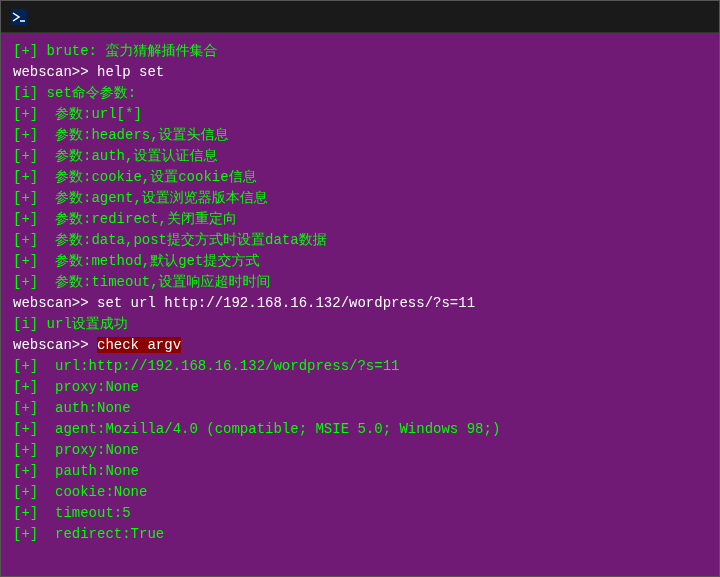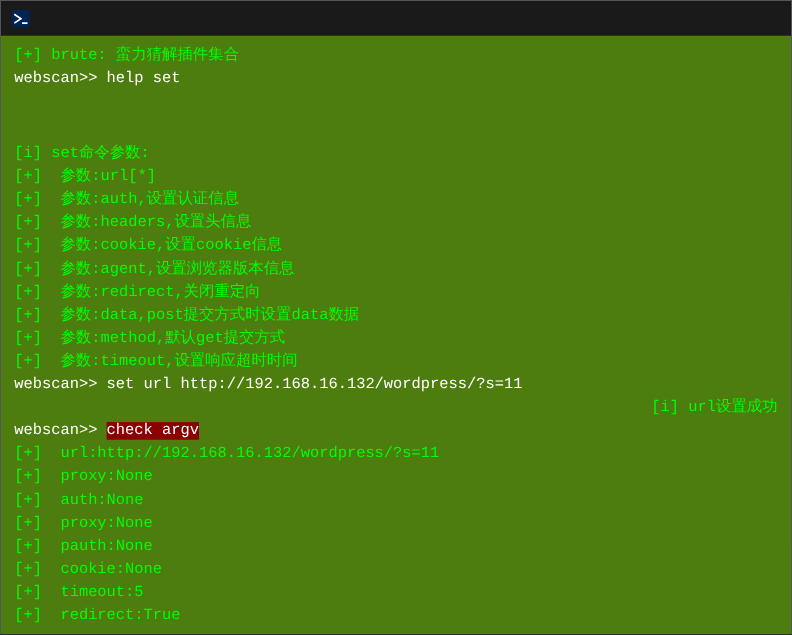--- a/index.html
+++ b/index.html
@@ -68,21 +68,21 @@
       align-items: center;
       justify-content: center;
       color: #ffffff;
       font-size: 12px;
       cursor: pointer;
       font-family: 'Segoe UI', sans-serif;
     }
 
     .terminal-body {
       flex: 1;
-      background: #4d7c0f;
+      background: #701a75;
       padding: 8px 12px;
       overflow-y: auto;
       color: #cccccc;
       font-size: 14px;
       line-height: 1.5;
     }
 
     .line {
       display: block;
       white-space: pre;
@@ -108,35 +108,36 @@
     <span class="titlebar-title"></span>
     <div class="titlebar-buttons">
       <div class="titlebar-btn"></div>
       <div class="titlebar-btn"></div>
       <div class="titlebar-btn close"></div>
     </div>
   </div>
   <div class="terminal-body" id="terminal-body">
   <span class="line" style="color: rgb(0, 255, 0);">[+] brute: 蛮力猜解插件集合</span>
       <span class="line"><span style="color: rgb(255, 255, 255);">webscan&gt;&gt; </span><span style="color: rgb(255, 255, 255);">help set</span></span>
-      <span class="line" style="color: rgb(0, 255, 0); margin-top: 47px;">[i] set命令参数:</span>
+      <span class="line" style="color: rgb(0, 255, 0);">[i] set命令参数:</span>
       <span class="line" style="color: rgb(0, 255, 0);">[+]  参数:url[*]</span>
+      <span class="line" style="color: rgb(0, 255, 0);">[+]  参数:headers,设置头信息</span>
       <span class="line" style="color: rgb(0, 255, 0);">[+]  参数:auth,设置认证信息</span>
-      <span class="line" style="color: rgb(0, 255, 0);">[+]  参数:headers,设置头信息</span>
       <span class="line" style="color: rgb(0, 255, 0);">[+]  参数:cookie,设置cookie信息</span>
       <span class="line" style="color: rgb(0, 255, 0);">[+]  参数:agent,设置浏览器版本信息</span>
       <span class="line" style="color: rgb(0, 255, 0);">[+]  参数:redirect,关闭重定向</span>
       <span class="line" style="color: rgb(0, 255, 0);">[+]  参数:data,post提交方式时设置data数据</span>
       <span class="line" style="color: rgb(0, 255, 0);">[+]  参数:method,默认get提交方式</span>
       <span class="line" style="color: rgb(0, 255, 0);">[+]  参数:timeout,设置响应超时时间</span>
       <span class="line"><span style="color: rgb(255, 255, 255);">webscan&gt;&gt; </span><span style="color: rgb(255, 255, 255); margin-top: 32px;">set url http://192.168.16.132/wordpress/?s=11</span></span>
-      <span class="line" style="color: rgb(0, 255, 0); text-align: right;">[i] url设置成功</span>
+      <span class="line" style="color: rgb(0, 255, 0);">[i] url设置成功</span>
       <span class="line"><span style="color: rgb(255, 255, 255);">webscan&gt;&gt; </span><span style="background-color: rgb(139, 0, 0); color: rgb(255, 255, 255);">check argv</span></span>
       <span class="line" style="color: rgb(0, 255, 0);">[+]  url:http://192.168.16.132/wordpress/?s=11</span>
       <span class="line" style="color: rgb(0, 255, 0);">[+]  proxy:None</span>
       <span class="line" style="color: rgb(0, 255, 0);">[+]  auth:None</span>
+      <span class="line" style="color: rgb(0, 255, 0);">[+]  agent:Mozilla/4.0 (compatible; MSIE 5.0; Windows 98;)</span>
       <span class="line" style="color: rgb(0, 255, 0);">[+]  proxy:None</span>
       <span class="line" style="color: rgb(0, 255, 0);">[+]  pauth:None</span>
       <span class="line" style="color: rgb(0, 255, 0);">[+]  cookie:None</span>
       <span class="line" style="color: rgb(0, 255, 0);">[+]  timeout:5</span>
       <span class="line" style="color: rgb(0, 255, 0);">[+]  redirect:True</span>
     </div>
 </div>
 
 </body></html>

